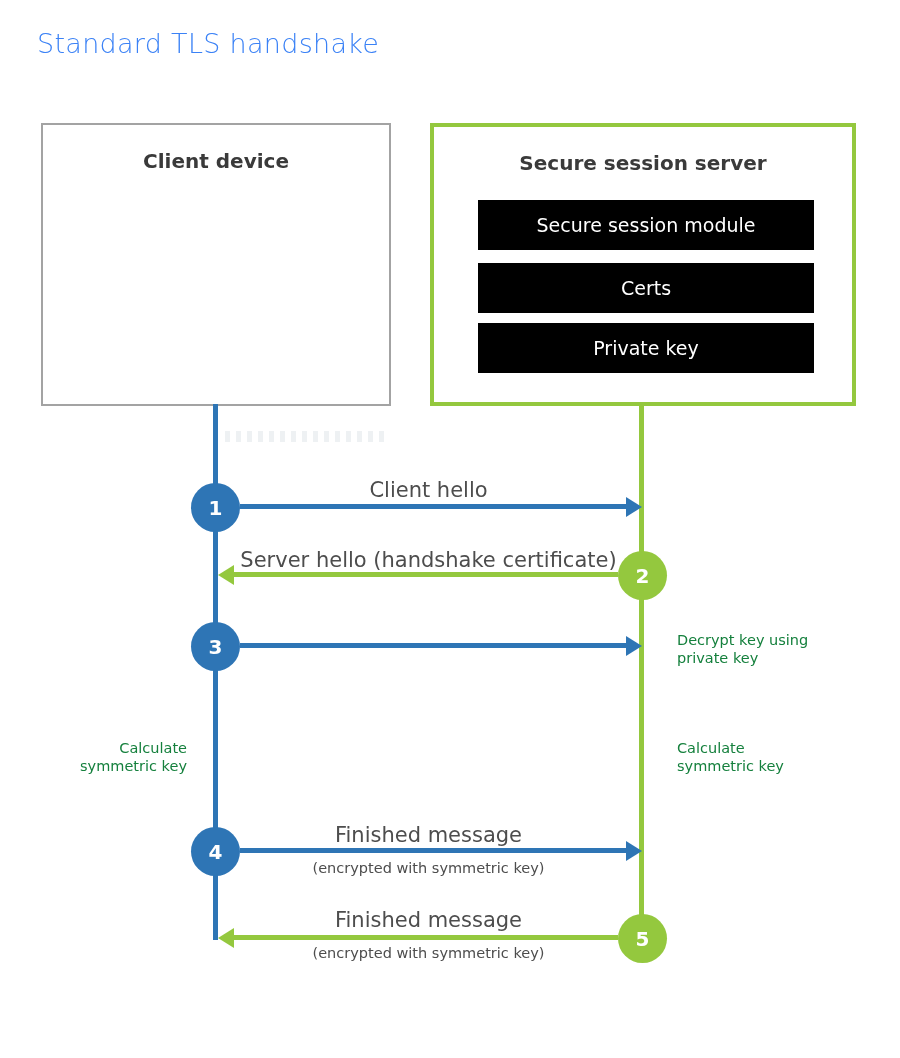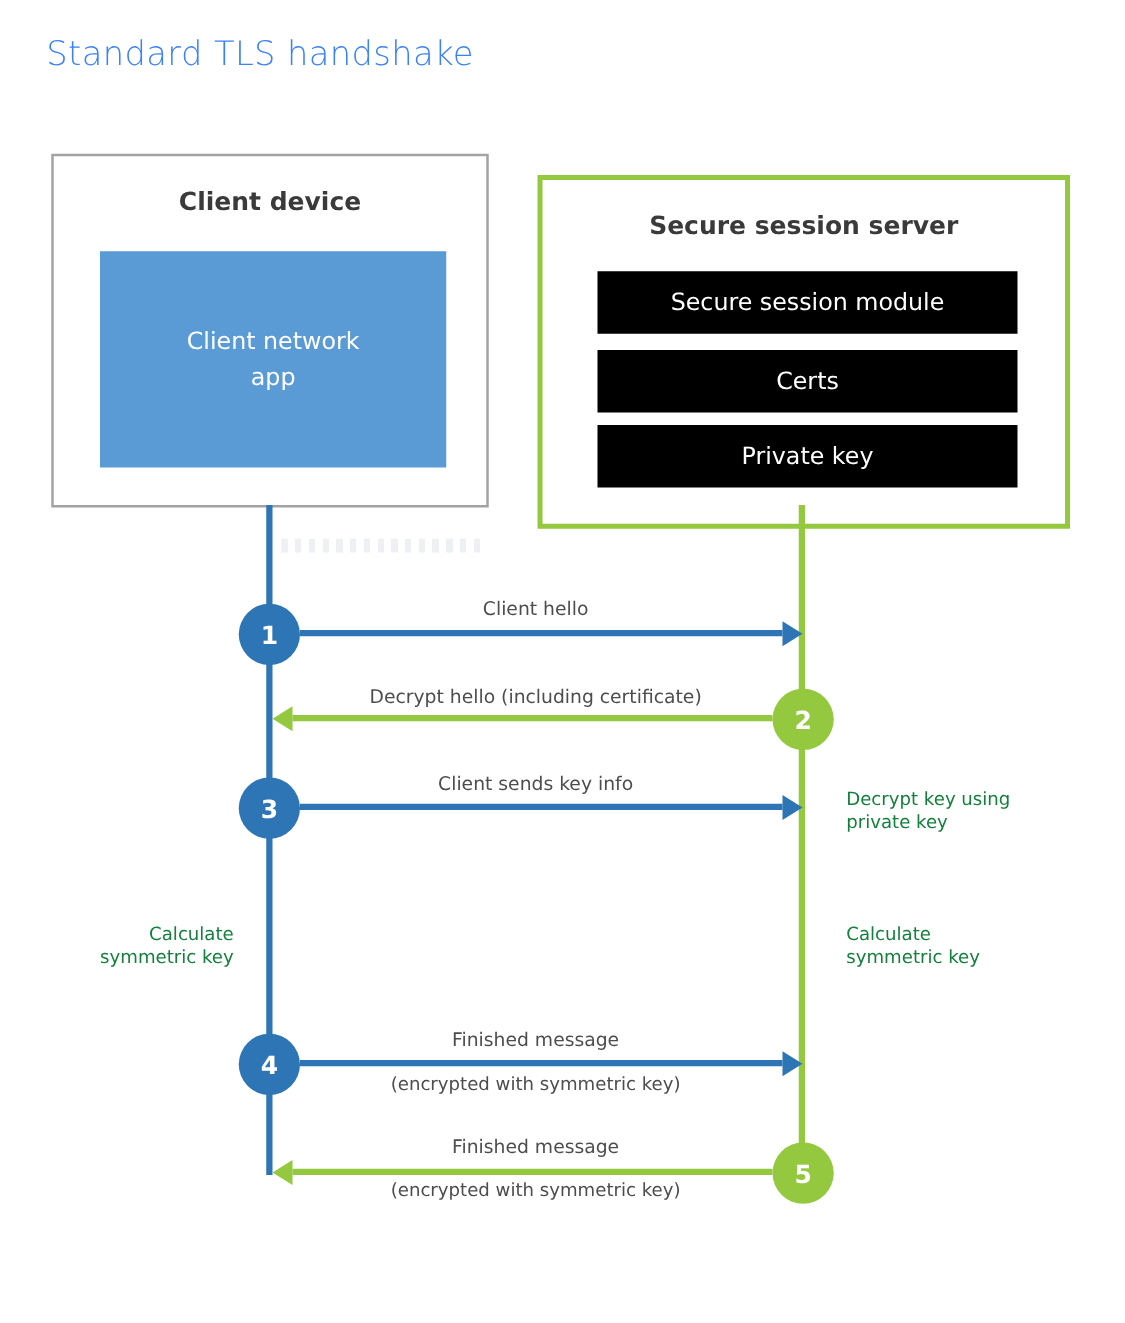--- a/index.html
+++ b/index.html
@@ -10,21 +10,21 @@
   .stage { position:absolute; inset:0; }
 
   .title {
     position:absolute; left:37px; top:28px;
     font-size:27px; font-weight:300; color:#3b82f6; letter-spacing:.3px;
   }
 
   
   .box { position:absolute; box-sizing:border-box; background:#fff; }
   .client-box { left:41px; top:123px; width:350px; height:283px; border:2px solid #a3a3a3; }
-  .server-box { left:430px; top:140px; width:426px; height:283px; border:4px solid #94c83e; }
+  .server-box { left:430px; top:123px; width:426px; height:283px; border:4px solid #94c83e; }
   .box-header {
     margin-top:24px; text-align:center;
     font-size:20px; font-weight:bold; color:#3a3a3a;
   }
   .app-box {
     position:absolute; left:37px; top:76px; width:277px; height:173px;
     background:#5b9bd5; color:#fff; font-size:19px; line-height:1.5;
     display:flex; align-items:center; justify-content:center;
     text-align:center; white-space:pre-line;
   }
@@ -71,21 +71,21 @@
   .head-left  { border-right:16px solid #94c83e; }
   .a1-line { left:240px; top:504px; width:386px; } .a1-head { left:626px; top:497px; }
   .a2-line { left:234px; top:572px; width:384px; } .a2-head { left:218px; top:565px; }
   .a3-line { left:240px; top:643px; width:386px; } .a3-head { left:626px; top:636px; }
   .a4-line { left:240px; top:848px; width:386px; } .a4-head { left:626px; top:841px; }
   .a5-line { left:234px; top:935px; width:384px; } .a5-head { left:218px; top:928px; }
 
   
   .msg-label {
     position:absolute; left:215px; width:427px; text-align:center;
-    font-size:15px; color:#4d4d4d;
+    font-size:21px; color:#4d4d4d;
   }
   .msg-sub { font-size:14.5px; }
   .l1 { top:478px; } .l2 { top:548px; }
   .l3 { top:618px; } .l3sub { top:655px; }
   .l4 { top:823px; } .l4sub { top:860px; }
   .l5 { top:908px; } .l5sub { top:945px; }
 
   
   .side-note {
     position:absolute; font-size:14.5px; color:#15803d;
@@ -97,46 +97,43 @@
 </style>
 </head>
 <body>
 
 <div class="stage">
 
   <div class="title">Standard TLS handshake</div>
 
   <div class="box client-box">
     <div class="box-header">Client device</div>
-    <div class="app-box">Client network
-app</div>
   </div>
 
   <div class="box server-box">
     <div class="box-header">Secure session server</div>
     <div class="module-bar bar-1">Secure session module</div>
     <div class="module-bar bar-2">Certs</div>
     <div class="module-bar bar-3">Private key</div>
   </div>
 
   <div class="vline vline-blue"></div>
   <div class="vline vline-green"></div>
   <div class="artifact-dashes"></div>
 
   <div class="msg-label l1">Client hello</div>
   <div class="arrow-line blue-line a1-line"></div>
   <div class="arrow-head head-right a1-head"></div>
   <div class="num-circle circle-blue c1">1</div>
 
-  <div class="msg-label l2">Decrypt hello (including certificate)</div>
+  <div class="msg-label l2">Server hello (handshake certificate)</div>
   <div class="arrow-line green-line a2-line"></div>
   <div class="arrow-head head-left a2-head"></div>
   <div class="num-circle circle-green c2">2</div>
 
-  <div class="msg-label l3">Client sends key info</div>
   <div class="arrow-line blue-line a3-line"></div>
   <div class="arrow-head head-right a3-head"></div>
   <div class="num-circle circle-blue c3">3</div>
 
   <div class="side-note note-decrypt">Decrypt key using
 private key</div>
   <div class="side-note note-calc-left">Calculate
 symmetric key</div>
   <div class="side-note note-calc-right">Calculate
 symmetric key</div>

